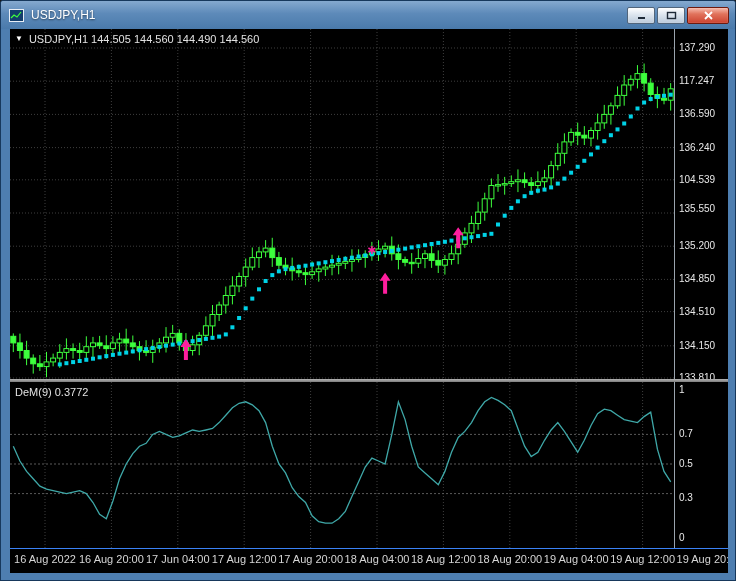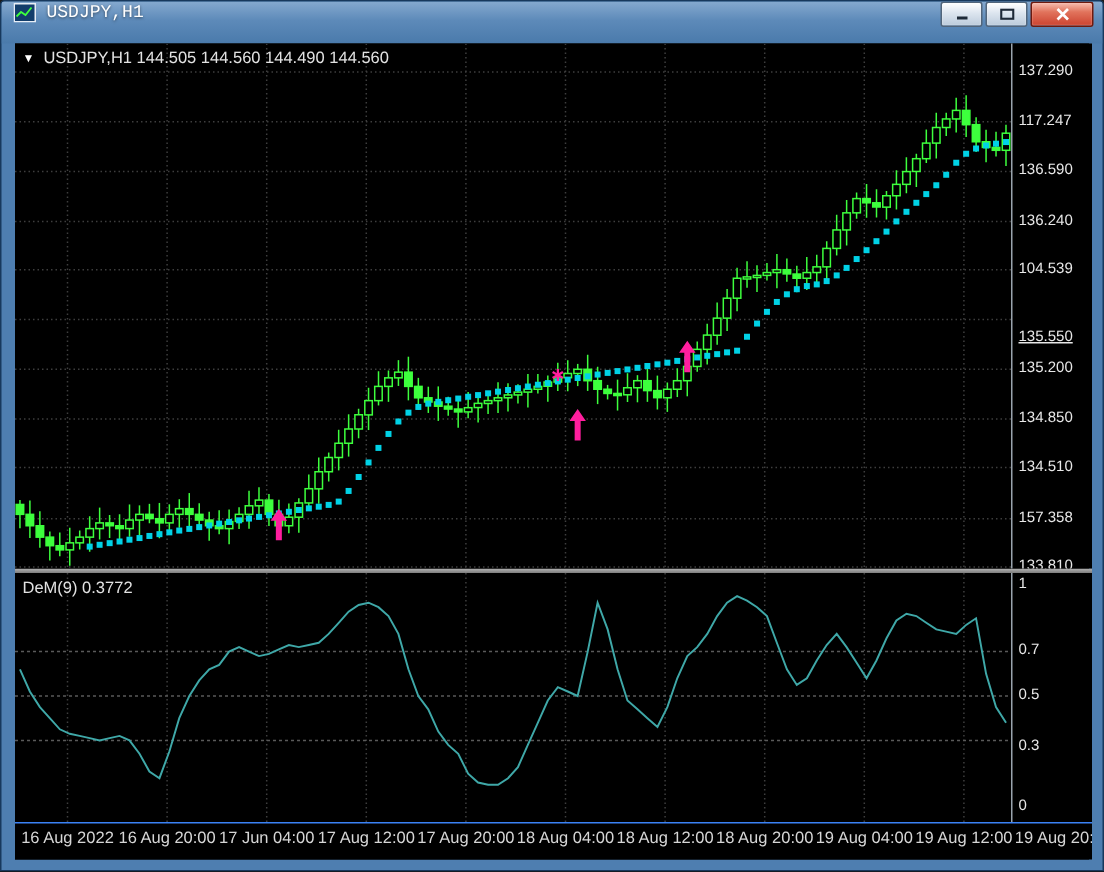--- a/index.html
+++ b/index.html
@@ -7,23 +7,23 @@
   .window{
     width:736px;height:581px;
     background:#4e7eb0;
     border:1px solid #17385c;
     border-radius:3px 3px 0 0;
     padding:0 9px 9px 9px;
     font-family:"Liberation Sans",sans-serif;
     position:relative;overflow:hidden;
   }
   .titlebar{
-    height:28px;display:flex;align-items:flex-start;padding:0 2px;
+    height:28px;display:flex;align-items:center;padding:0 2px;
     background:linear-gradient(180deg,#85a9cf 0%,#5d8ab9 45%,#4a7aab 100%);
-    margin:0 -9px;padding-left:8px;padding-right:6px;font-family:Liberation Mono, monospace;
+    margin:0 -9px;padding-left:8px;padding-right:6px;
   }
   .win-icon{width:16px;height:14px;display:inline-flex;align-items:center;}
   .title{color:#fff;font-size:12px;margin-left:6px;text-shadow:0 1px 2px rgba(0,0,0,.55);}
   .controls{margin-left:auto;display:flex;gap:2px;}
   .btn{height:17px;display:flex;align-items:center;justify-content:center;border-radius:2px;padding:0;cursor:pointer;}
   .btn.sys{width:28px;background:linear-gradient(#ffffff,#dce5ef 45%,#bccbdb);border:1px solid #51657b;box-shadow:inset 0 0 1px #fff;}
   .btn.close{width:42px;background:linear-gradient(#f6bcae,#e1735c 40%,#cc4330);border:1px solid #6e1a0e;box-shadow:inset 0 0 1px #ffd9cf;}
   .client{background:#000;}
   .grid{
     display:grid;
@@ -400,25 +400,25 @@
           <span class="tri">▼</span>
           <span>USDJPY,H1 144.505 144.560 144.490 144.560</span>
         </div>
       </div>
       <div class="axis" id="priceAxis">
           <div class="lbl" style="top: 13px;">137.290</div>
           <div class="lbl" style="top: 46.1897px;">117.247</div>
           <div class="lbl" style="top: 79.3793px;">136.590</div>
           <div class="lbl" style="top: 112.569px;">136.240</div>
           <div class="lbl" style="top: 144.81px;">104.539</div>
-          <div class="lbl" style="top: 190px; text-decoration: underline;">135.550</div>
+          <div class="lbl" style="top: 174px;">135.550</div>
           <div class="lbl" style="top: 211.19px;">135.200</div>
           <div class="lbl" style="top: 244.379px;">134.850</div>
           <div class="lbl" style="top: 276.621px; text-align: right;">134.510</div>
-          <div class="lbl" style="top: 310.759px;">157.358</div>
+          <div class="lbl" style="top: 310.759px;">134.150</div>
           <div class="lbl" style="top: 343px;">133.810</div>
         </div>
       <div class="splitter"></div>
       <div class="pane">
         <svg id="demSvg" width="664" height="166">
             <line x1="35" y1="0" x2="35" y2="166" stroke="#3e3e3e" stroke-dasharray="1 2"></line>
             <line x1="101.4" y1="0" x2="101.4" y2="166" stroke="#3e3e3e" stroke-dasharray="1 2"></line>
             <line x1="167.8" y1="0" x2="167.8" y2="166" stroke="#3e3e3e" stroke-dasharray="1 2"></line>
             <line x1="234.20000000000002" y1="0" x2="234.20000000000002" y2="166" stroke="#3e3e3e" stroke-dasharray="1 2"></line>
             <line x1="300.6" y1="0" x2="300.6" y2="166" stroke="#3e3e3e" stroke-dasharray="1 2"></line>

